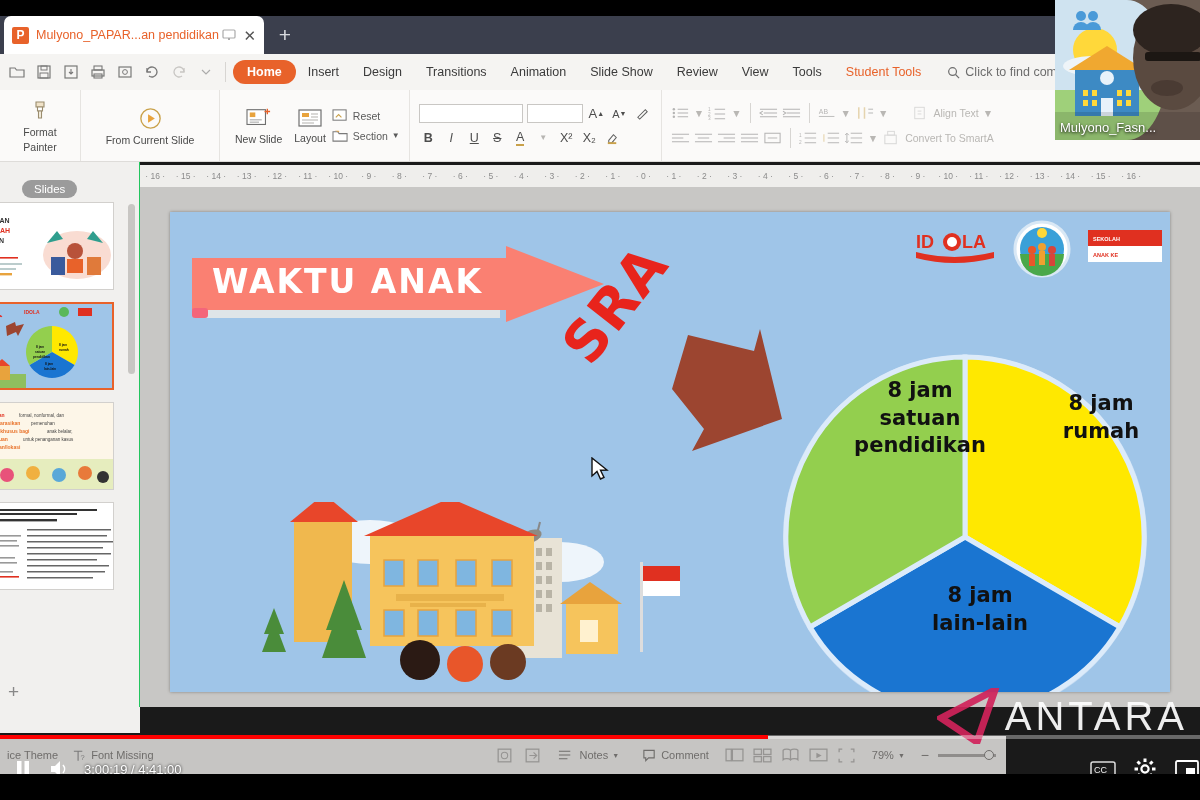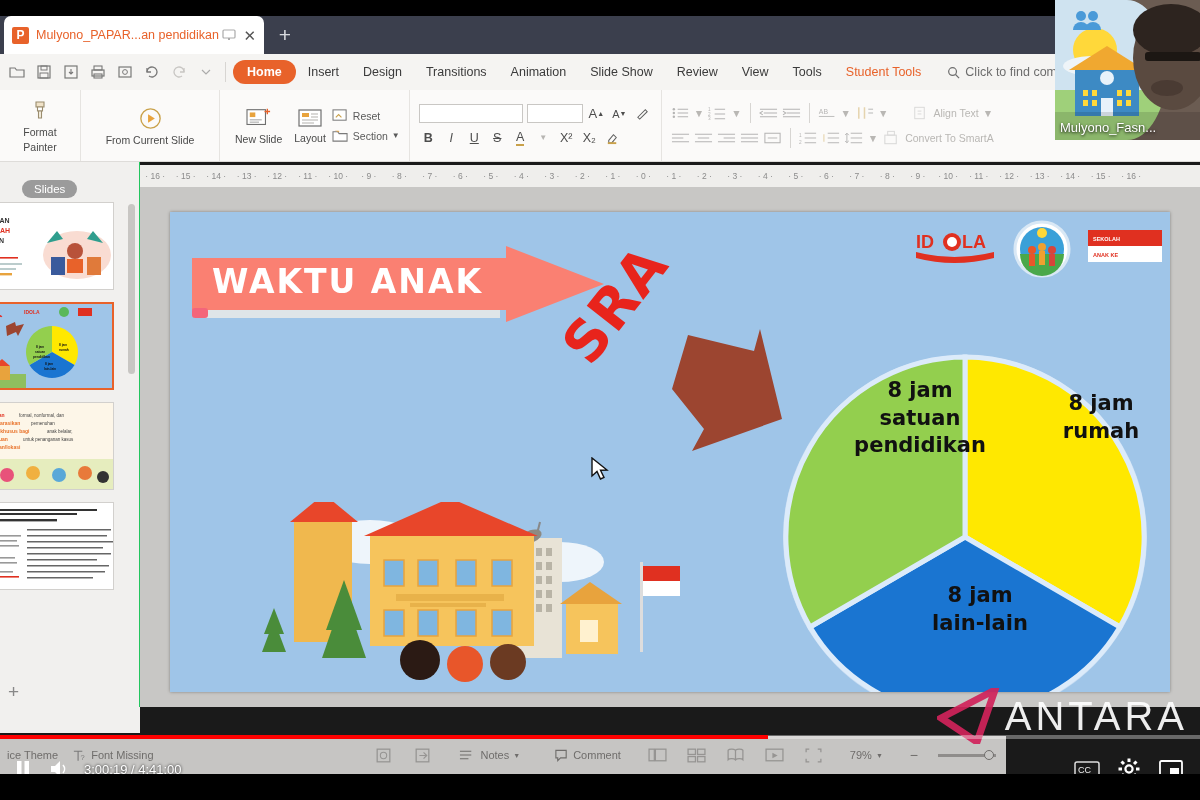--- a/index.html
+++ b/index.html
@@ -91,31 +91,31 @@
   .logos { position:absolute; right:8px; top:8px; display:flex; align-items:center; gap:16px; }
   .copyrow { position:absolute; left:140px; top:707px; width:1060px; height:26px; background:#e9e8e6;
              display:flex; align-items:center; justify-content:center; font-size:12.5px; color:#333; }
   .cp-b { font-weight:bold; }
   .leftcorner { position:absolute; left:0; top:707px; width:140px; height:26px; background:#f1f0ee; }
 
   
   .statusbar { position:absolute; left:0; top:736px; width:1006px; height:38px; background:#c6c5c3;
                display:flex; align-items:center; font-size:11px; color:#6f6d6b; }
   .sb-item { display:flex; align-items:center; gap:4px; padding:0 7px; white-space:nowrap; }
-  .sb-right { margin-left:auto; display:flex; align-items:center; gap:20px; padding-right:10px; }
+  .sb-right { margin-left:auto; display:flex; align-items:center; gap:9px; padding-right:10px; }
   .viewbtn { width:19px; height:17px; opacity:.55; }
 
   
   .progress { position:absolute; left:0; top:735px; width:1200px; height:4px; background:rgba(255,255,255,.35); z-index:40; }
   .progress .played { position:absolute; left:0; top:0; height:4px; width:64%; background:#ff0000; }
   .yt-controls { position:absolute; left:0; top:745px; width:1200px; height:48px; z-index:41;
                  display:flex; align-items:center; color:#fff; }
   .yt-left { display:flex; align-items:center; gap:11px; padding-left:10px; }
   .yt-time { font-size:13px; color:#fff; text-shadow:0 0 3px #000; white-space:nowrap; }
-  .yt-right { margin-left:auto; display:flex; align-items:center; gap:16px; padding-right:16px; }
+  .yt-right { margin-left:auto; display:flex; align-items:center; gap:16px; }
   .yt-btn { width:26px; height:26px; display:flex; align-items:center; justify-content:center; }
   .blackbar { position:absolute; left:0; top:774px; width:1200px; height:26px; background:#000; z-index:42; }
   .blacktop { position:absolute; left:0; top:0; width:1200px; height:16px; background:#000; z-index:42; }
 
   .antara { position:absolute; right:12px; top:688px; z-index:30; display:flex; align-items:center; gap:4px; opacity:.92; }
   .antara-text { font-size:40px; color:#fff; letter-spacing:4px; font-family:"Liberation Sans", sans-serif;
                  font-weight:300; }
 
   
   .webcam { position:absolute; right:0; top:0; width:145px; height:140px; z-index:45; overflow:hidden; }

